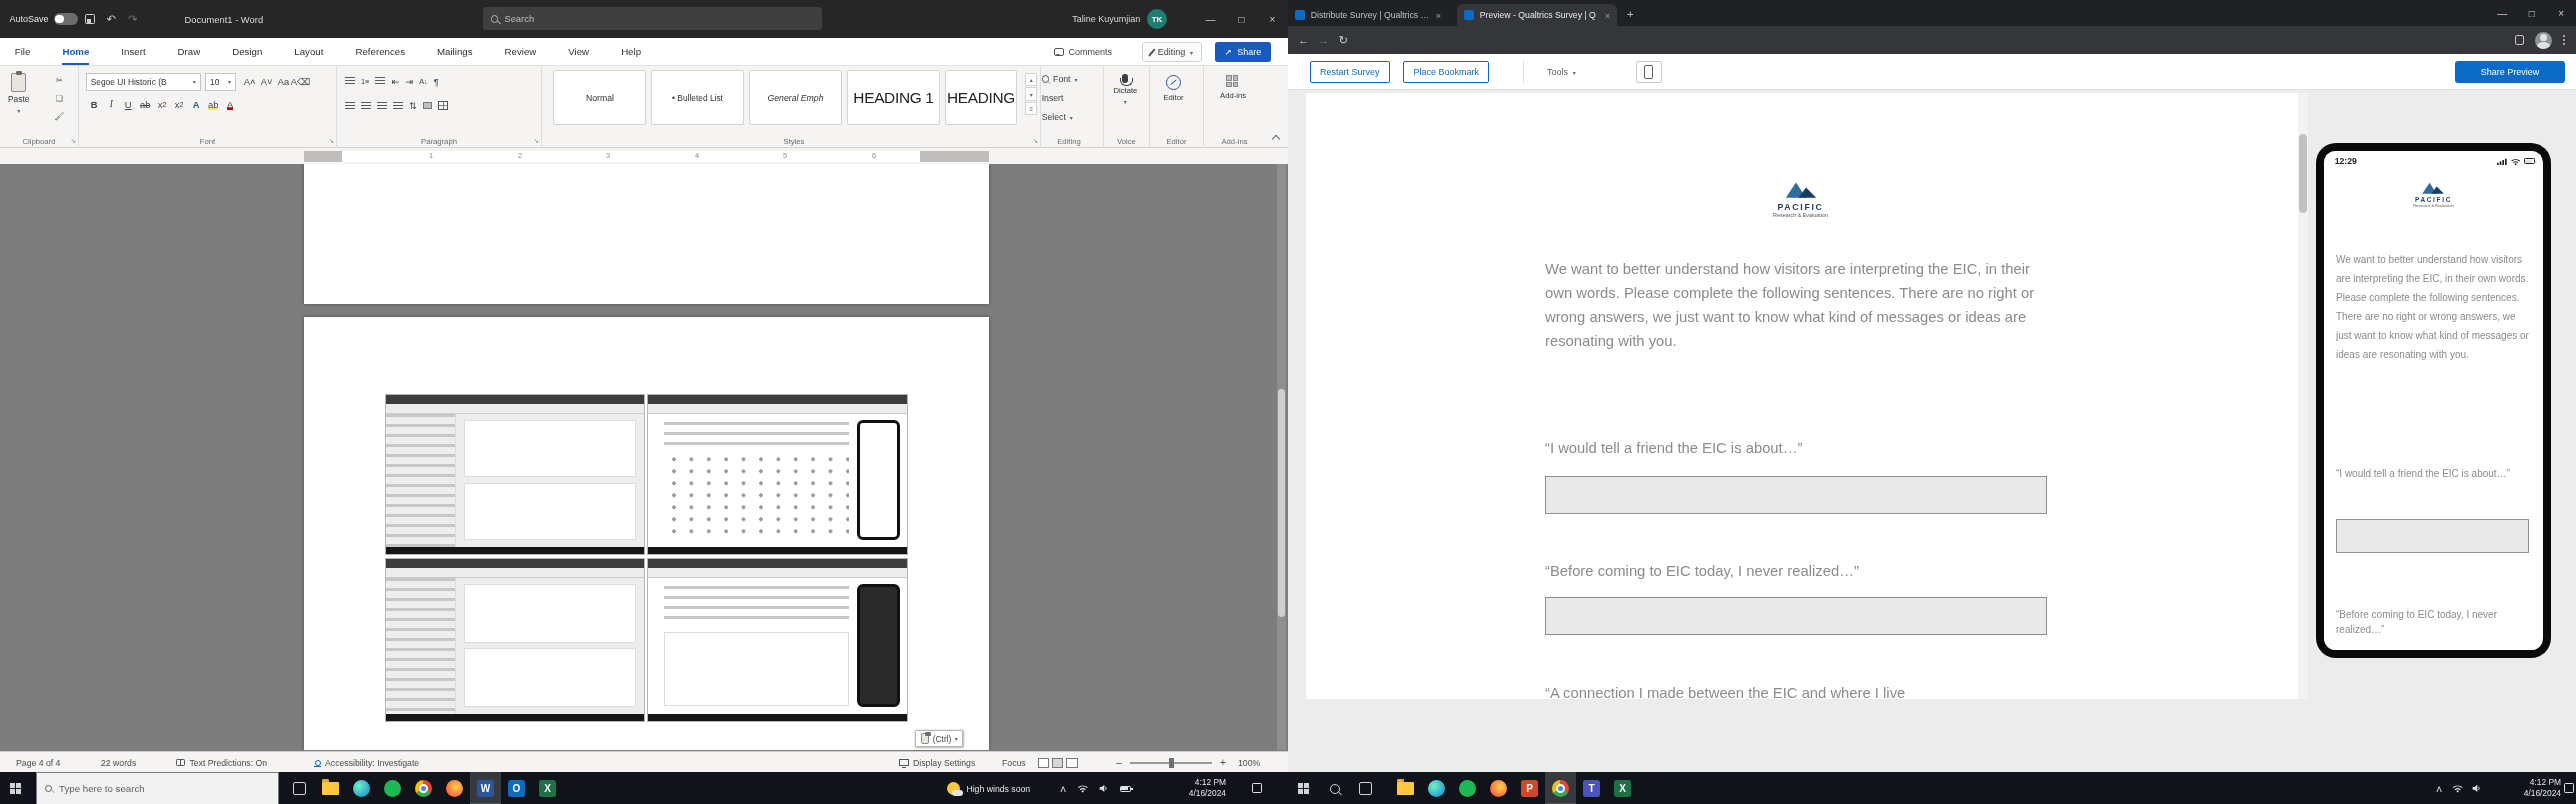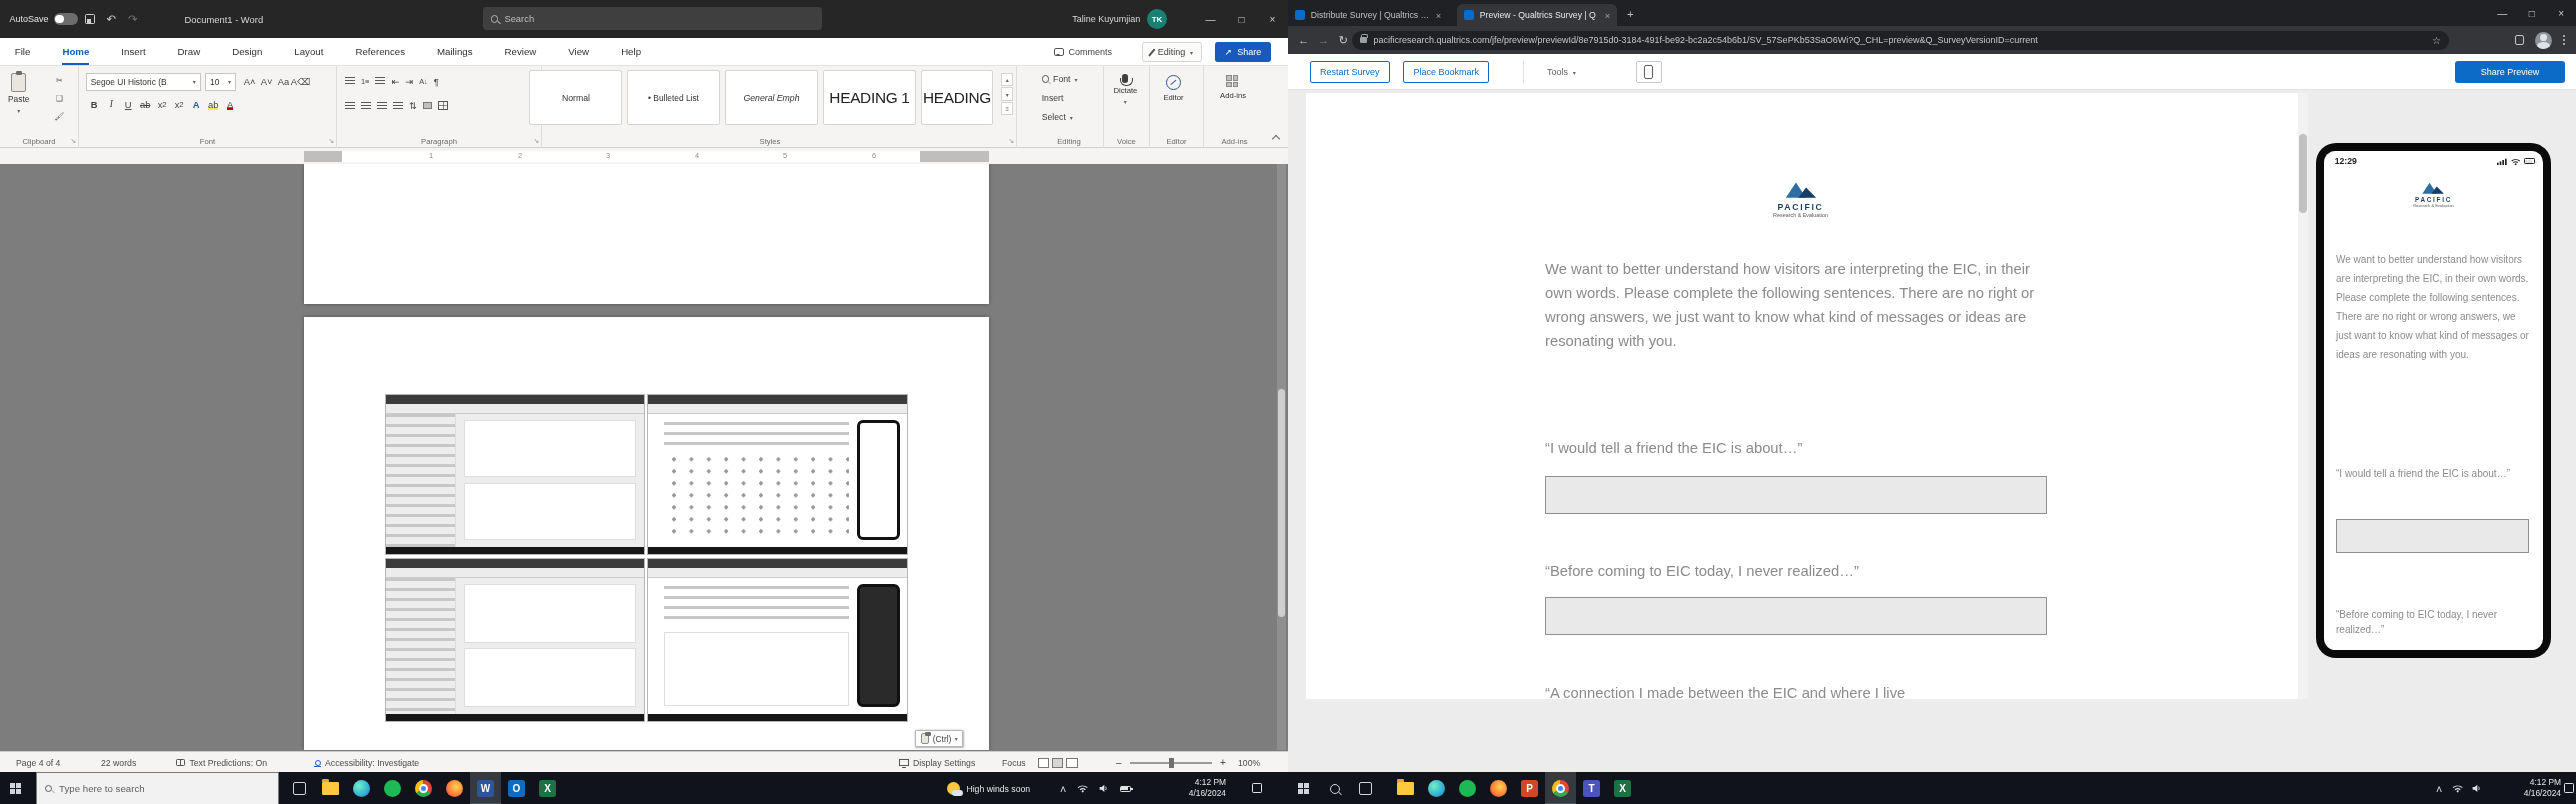--- a/index.html
+++ b/index.html
@@ -293,21 +293,21 @@
         <span class="i-lines"></span>
         <span class="i-lines"></span>
         <span class="rb" style="width:auto">⇅</span>
         <span class="i-fill"></span>
         <span class="i-borders"></span>
       </div>
       <span class="glabel">Paragraph</span>
       <span class="launch">↘</span>
     </div>
 
-    <div class="grp" style="left:524px;width:493px">
+    <div class="grp" style="left:548px;width:493px">
       <div class="tile" style="left:5.4px;font-size:8.7px">Normal</div>
       <div class="tile" style="left:103px;font-size:8.4px">• Bulleted List</div>
       <div class="tile" style="left:201px;font-size:8.7px;font-style:italic">General Emph</div>
       <div class="tile h" style="left:299px">HEADING 1</div>
       <div class="tile h" style="left:397px;width:72px">HEADING</div>
       <div class="galarr">
         <span>▴</span>
         <span>▾</span>
         <span>≡</span>
       </div>
@@ -569,25 +569,20 @@
       <span class="wc" style="height:26px;width:29.5px">—</span>
       <span class="wc" style="height:26px;width:29.5px">□</span>
       <span class="wc" style="height:26px;width:29.5px">×</span>
     </div>
   </div>
 
   <div class="t f c-addr">
     <span class="aico" style="margin-left:5.4px">←</span>
     <span class="aico dim">→</span>
     <span class="aico">↻</span>
-    <div class="urlpill">
-      <span class="lock"></span>
-      <span class="urltxt">pacificresearch.qualtrics.com/jfe/preview/previewId/8e7915d0-3184-491f-be92-bc2a2c54b6b1/SV_57SePKb53SaO6Wi?Q_CHL=preview&amp;Q_SurveyVersionID=current</span>
-      <span style="font-size:10px;color:#c7c7c7">☆</span>
-    </div>
     <div class="t f" style="right:10.7px;gap:10.7px">
       <span class="puzzle"></span>
       <span class="cavatar"></span>
       <span class="kebab"></span>
     </div>
   </div>
 
   <div class="t c-toolbar">
     <div class="qbtn" style="left:21.5px">Restart Survey</div>
     <div class="qbtn" style="left:115px">Place Bookmark</div>

